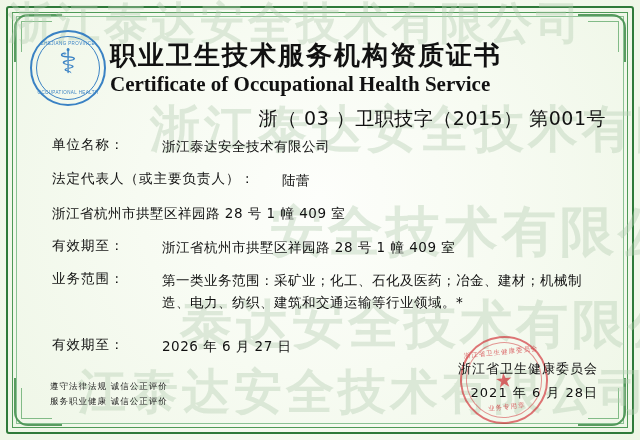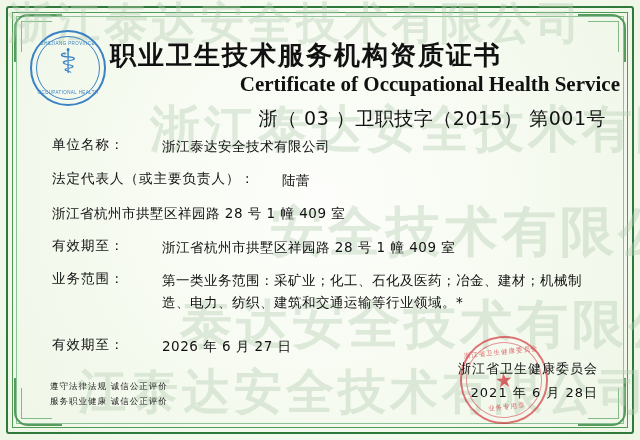--- a/index.html
+++ b/index.html
@@ -133,21 +133,21 @@
     font-weight: bold;
     letter-spacing: 2px;
     color: #111;
     font-family: "DejaVu Sans", "Liberation Sans", sans-serif;
   }
   .title-en {
     position: absolute;
     left: 110px;
     top: 72px;
     width: 510px;
-    text-align: right;
+    text-align: left;
     font-size: 21px;
     font-weight: bold;
     color: #111;
     font-family: "Liberation Serif", "DejaVu Serif", serif;
   }
   .serial {
     position: absolute;
     right: 34px;
     top: 106px;
     font-size: 19px;

